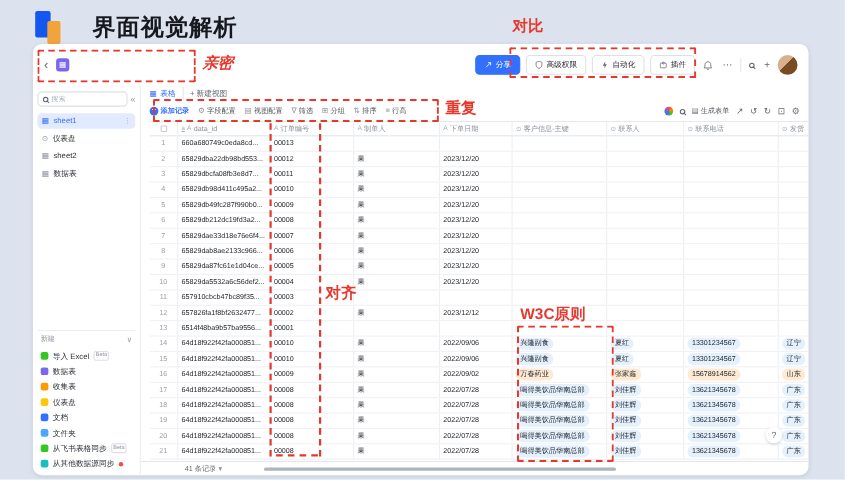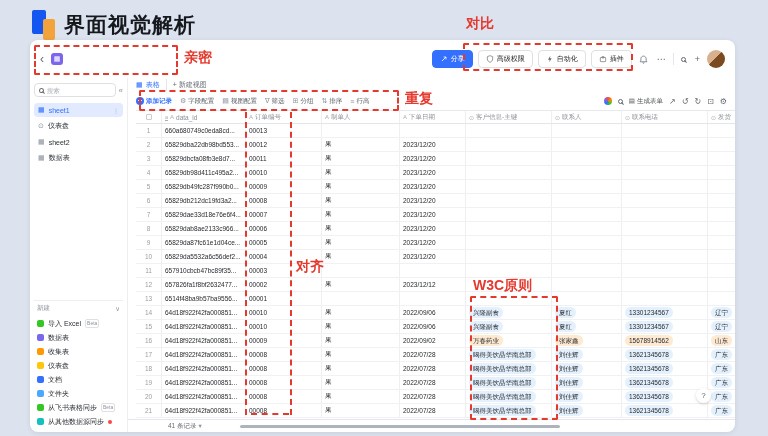--- a/index.html
+++ b/index.html
@@ -1,20 +1,20 @@
 <!DOCTYPE html>
 <html><head>
 <meta charset="utf-8">
 <style>
   * { margin:0; padding:0; box-sizing:border-box; }
   html,body { width:768px; height:436px; overflow:hidden; }
   body { background:#dce3ef; font-family:"Liberation Sans","DejaVu Sans",sans-serif; position:relative; color:#1f2329; }
 
   
-  .title-row { position:absolute; left:32px; top:10px; display:flex; align-items:center; gap:6px; }
+  .title-row { position:absolute; left:32px; top:10px; display:flex; align-items:center; gap:26px; }
   .logo { position:relative; width:26px; height:30px; }
   .logo-blue { position:absolute; left:0; top:0; width:14px; height:24px; background:#1456f0; border-radius:2px; }
   .logo-orange { position:absolute; left:11px; top:9px; width:12px; height:21px; background:#f2a33c; border-radius:2px; }
   .page-title { font-size:21px; font-weight:bold; color:#15181d; letter-spacing:1px; }
 
   
   .app { position:absolute; left:30px; top:40px; width:705px; height:392px; background:#fff; border-radius:8px; box-shadow:0 1px 5px rgba(31,35,41,.10); overflow:hidden; display:flex; flex-direction:column; }
   .app-header { height:38px; flex:0 0 38px; display:flex; align-items:center; justify-content:space-between; padding:0 10px 0 8px; }
   .hdr-left { display:flex; align-items:center; gap:5px; }
   .back { color:#646a73; font-size:12px; line-height:1; padding:0 2px; cursor:pointer; }
@@ -787,21 +787,21 @@
         <span style="margin-left:2px;color:#8f959e;">▾</span>
         <span class="scrollbar"></span>
       </div>
     </section>
   </div>
 </div>
 
 <div class="help-fab">?</div>
 
 <div class="anno anno-box" style="left:34px;top:45px;width:144px;height:30px;"></div>
-<div class="anno anno-label" style="left:184px;top:49px;">亲密</div>
+<div class="anno anno-label" style="left:184px;top:49px;font-style:italic;">亲密</div>
 
 <div class="anno anno-label" style="left:466px;top:15px;">对比</div>
 <div class="anno anno-box" style="left:463px;top:43px;width:170px;height:28px;"></div>
 
 <div class="anno anno-box" style="left:139px;top:90px;width:260px;height:21px;"></div>
 <div class="anno anno-label" style="left:405px;top:90px;">重复</div>
 
 <div class="anno vline" style="left:245px;top:112px;height:303px;"></div>
 <div class="anno vline" style="left:290px;top:112px;height:303px;"></div>
 <div class="anno hline" style="left:251px;top:413px;width:38px;"></div>

